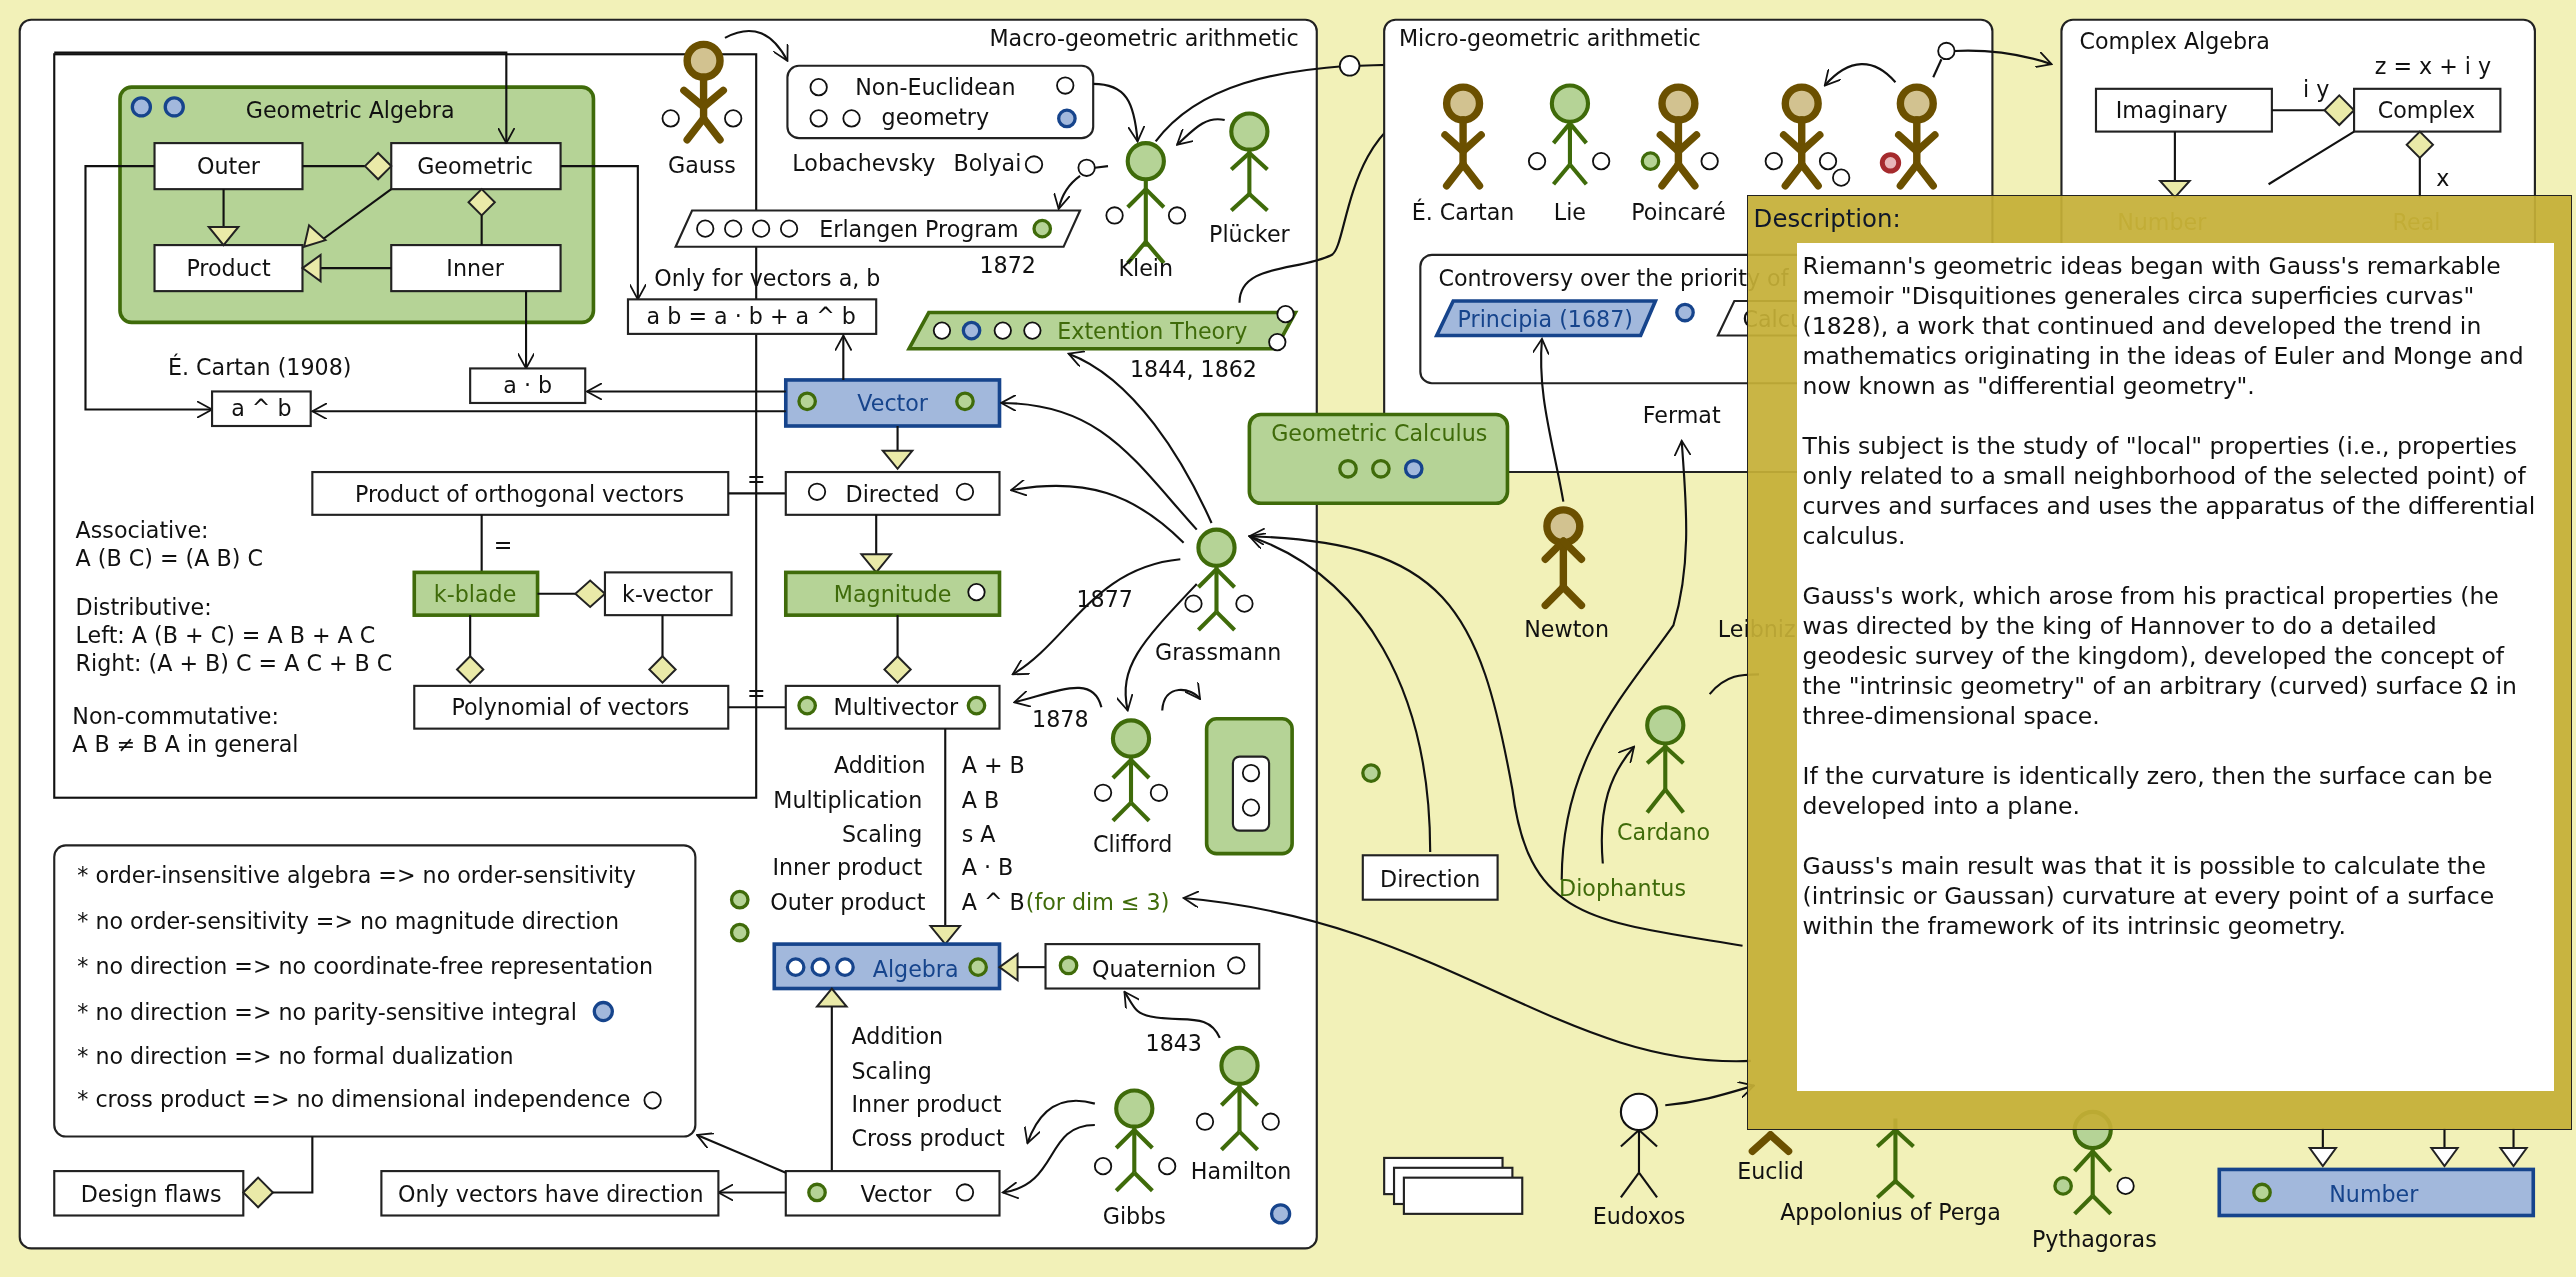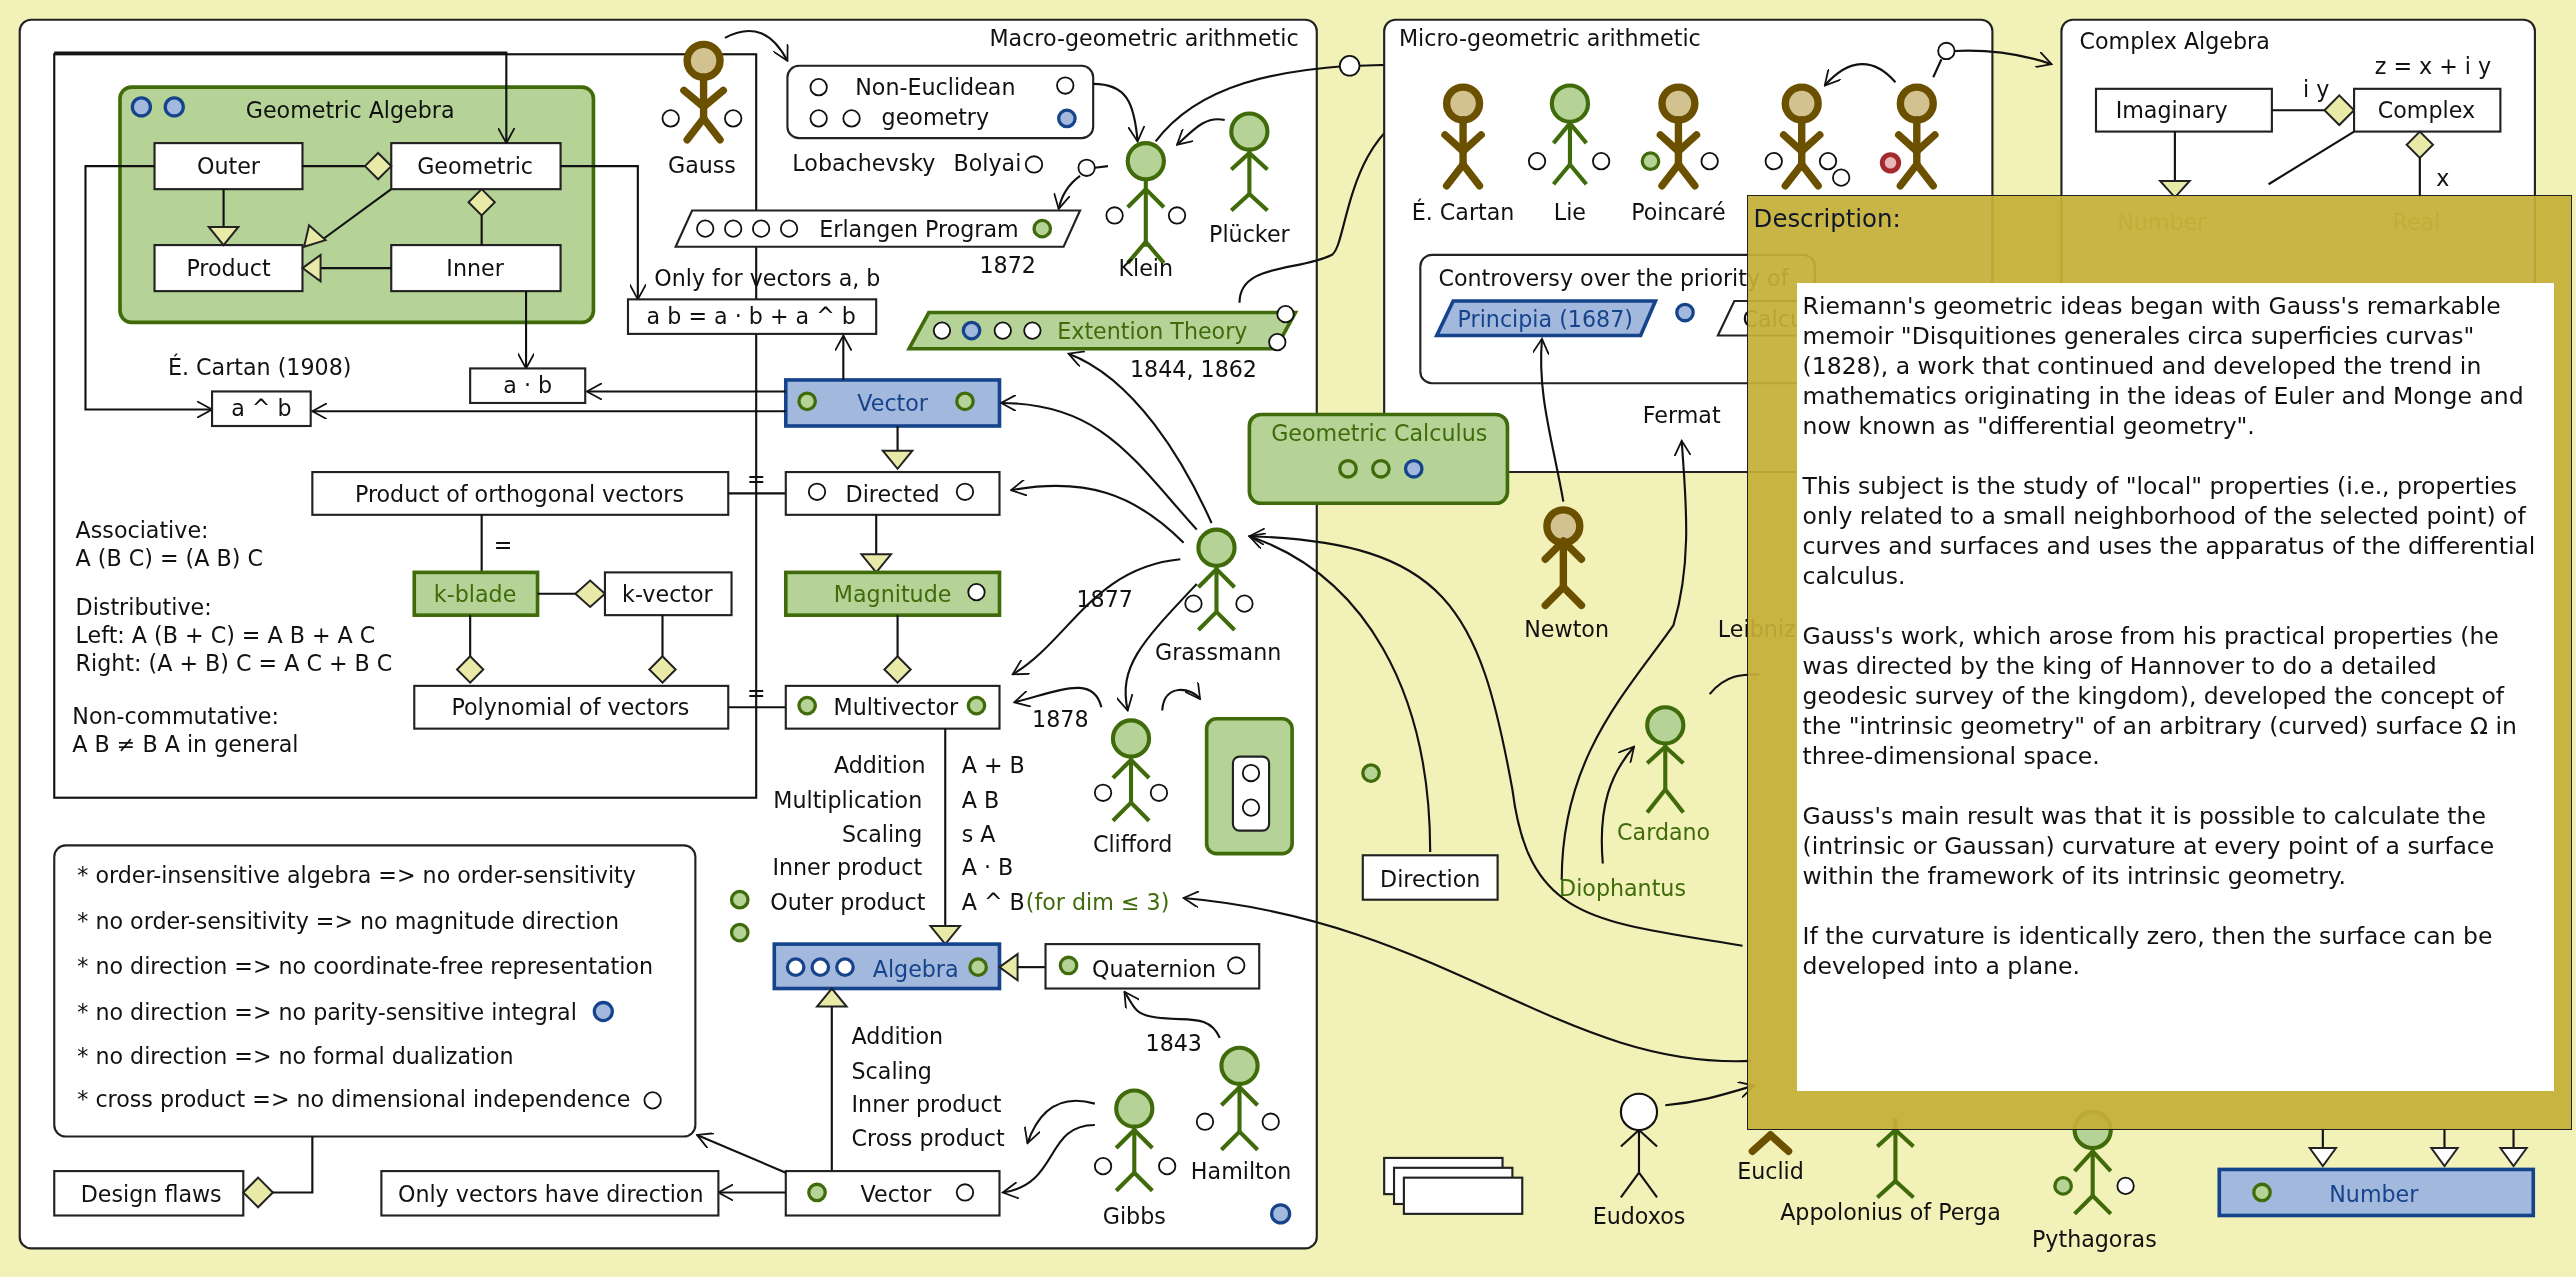--- a/index.html
+++ b/index.html
@@ -20,21 +20,21 @@
   .gtext{fill:#3f6b0a !important;}
   .btext{fill:#16448c !important;}
   .actor-brown line,.actor-brown circle{stroke:#6b5000;stroke-width:4.5;stroke-linecap:round;}
   .actor-brown circle{fill:#d2c290;}
   .actor-green line,.actor-green circle{stroke:#3f6b0a;stroke-width:2.5;}
   .actor-green circle{fill:#b5d396;}
   .actor-plain line,.actor-plain circle{stroke:#111;stroke-width:1.3;}
   .actor-plain circle{fill:#fff;}
   #desc-panel{position:absolute;left:1747px;top:195px;width:825px;height:935px;background:rgba(197,175,55,0.93);border:1.9px solid #222;box-sizing:border-box;}
   #desc-title{position:absolute;left:5.6px;top:7.5px;font-size:24.4px;color:#0f172a;font-family:"DejaVu Sans","Liberation Sans",sans-serif;}
-  #desc-body{position:absolute;left:49px;top:47px;right:17px;bottom:38px;background:#fff;padding:7.5px 5.6px;box-sizing:border-box;font-size:23.5px;line-height:30px;color:#111;font-family:"DejaVu Sans","Liberation Sans",sans-serif;overflow:hidden;margin-top:40px;}
+  #desc-body{position:absolute;left:49px;top:47px;right:17px;bottom:38px;background:#fff;padding:7.5px 5.6px;box-sizing:border-box;font-size:23.5px;line-height:30px;color:#111;font-family:"DejaVu Sans","Liberation Sans",sans-serif;overflow:hidden;}
   #desc-body p{margin:0 0 30px 0;}
 </style>
 </head>
 <body>
 
 <svg id="diagram" viewBox="0 0 1567 777" preserveAspectRatio="none">
   <defs>
     <marker id="arr" viewBox="0 0 12 12" refX="11" refY="6" markerWidth="10" markerHeight="10" orient="auto-start-reverse" markerUnits="userSpaceOnUse">
       <path d="M0,0 L11,6 L0,12" fill="none" stroke="#111" stroke-width="1.3"></path>
     </marker>
@@ -524,18 +524,18 @@
   <circle cx="1376" cy="725" r="5" class="port-g"></circle>
   <text x="1444" y="731" text-anchor="middle" class="btext">Number</text>
 </svg>
 
 <div id="desc-panel">
   <div id="desc-title">Description:</div>
   <div id="desc-body">
     <p>Riemann's geometric ideas began with Gauss's remarkable memoir "Disquitiones generales circa superficies curvas" (1828), a work that continued and developed the trend in mathematics originating in the ideas of Euler and Monge and now known as "differential geometry".</p>
     <p>This subject is the study of "local" properties (i.e., properties only related to a small neighborhood of the selected point) of curves and surfaces and uses the apparatus of the differential calculus.</p>
     <p>Gauss's work, which arose from his practical properties (he was directed by the king of Hannover to do a detailed geodesic survey of the kingdom), developed the concept of the "intrinsic geometry" of an arbitrary (curved) surface Ω in three-dimensional space.</p>
+    <p>If the curvature is identically zero, then the surface can be developed into a plane.</p>
     <p>Gauss's main result was that it is possible to calculate the (intrinsic or Gaussan) curvature at every point of a surface within the framework of its intrinsic geometry.</p>
-    <p>If the curvature is identically zero, then the surface can be developed into a plane.</p>
 
   </div>
 </div>
 
 
 </body></html>

